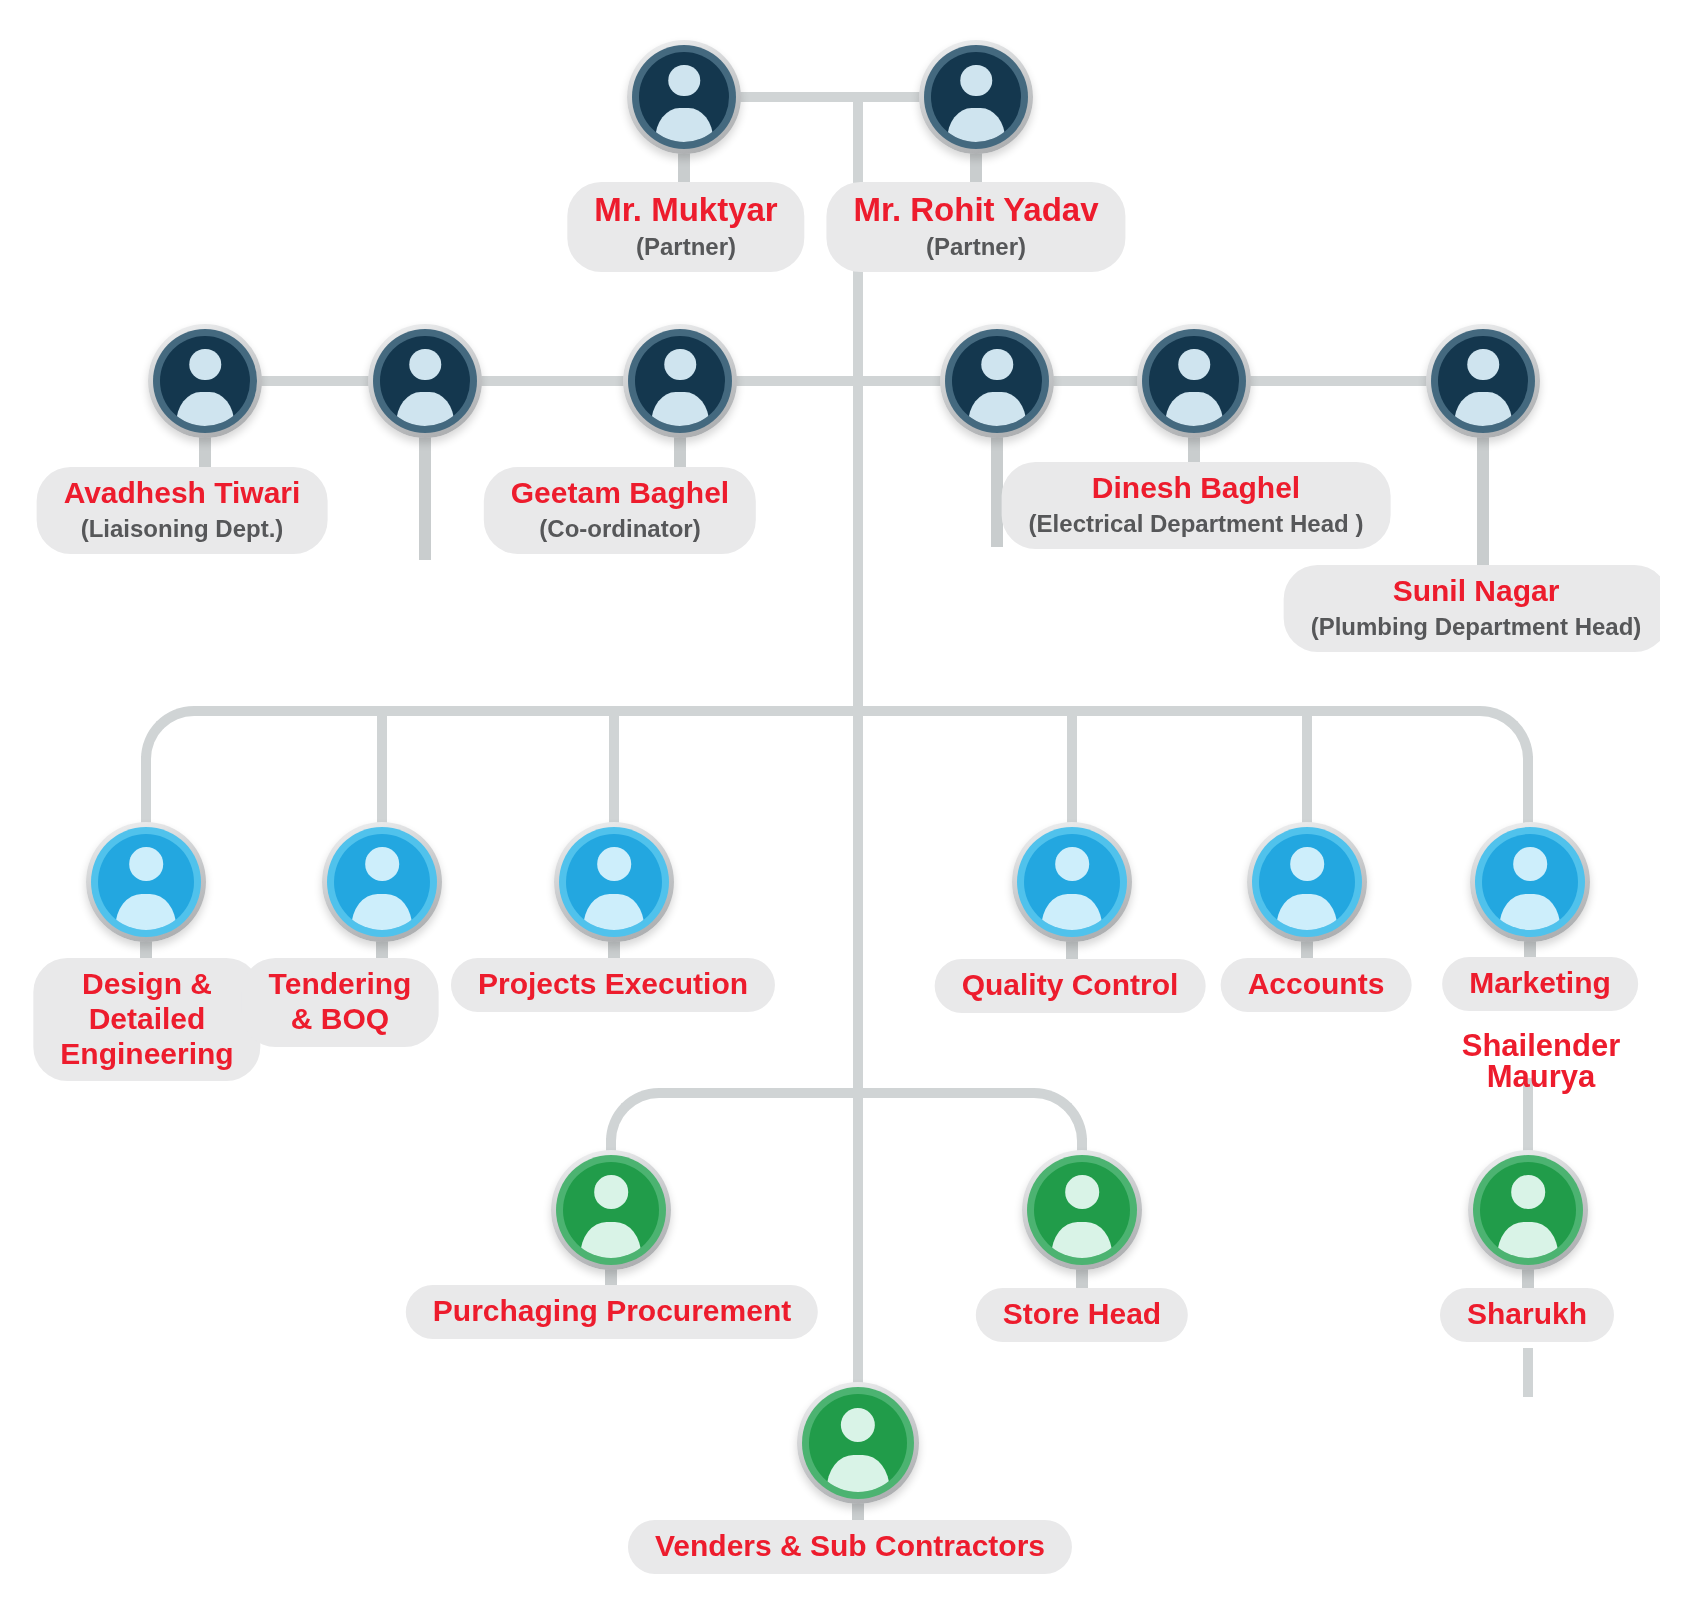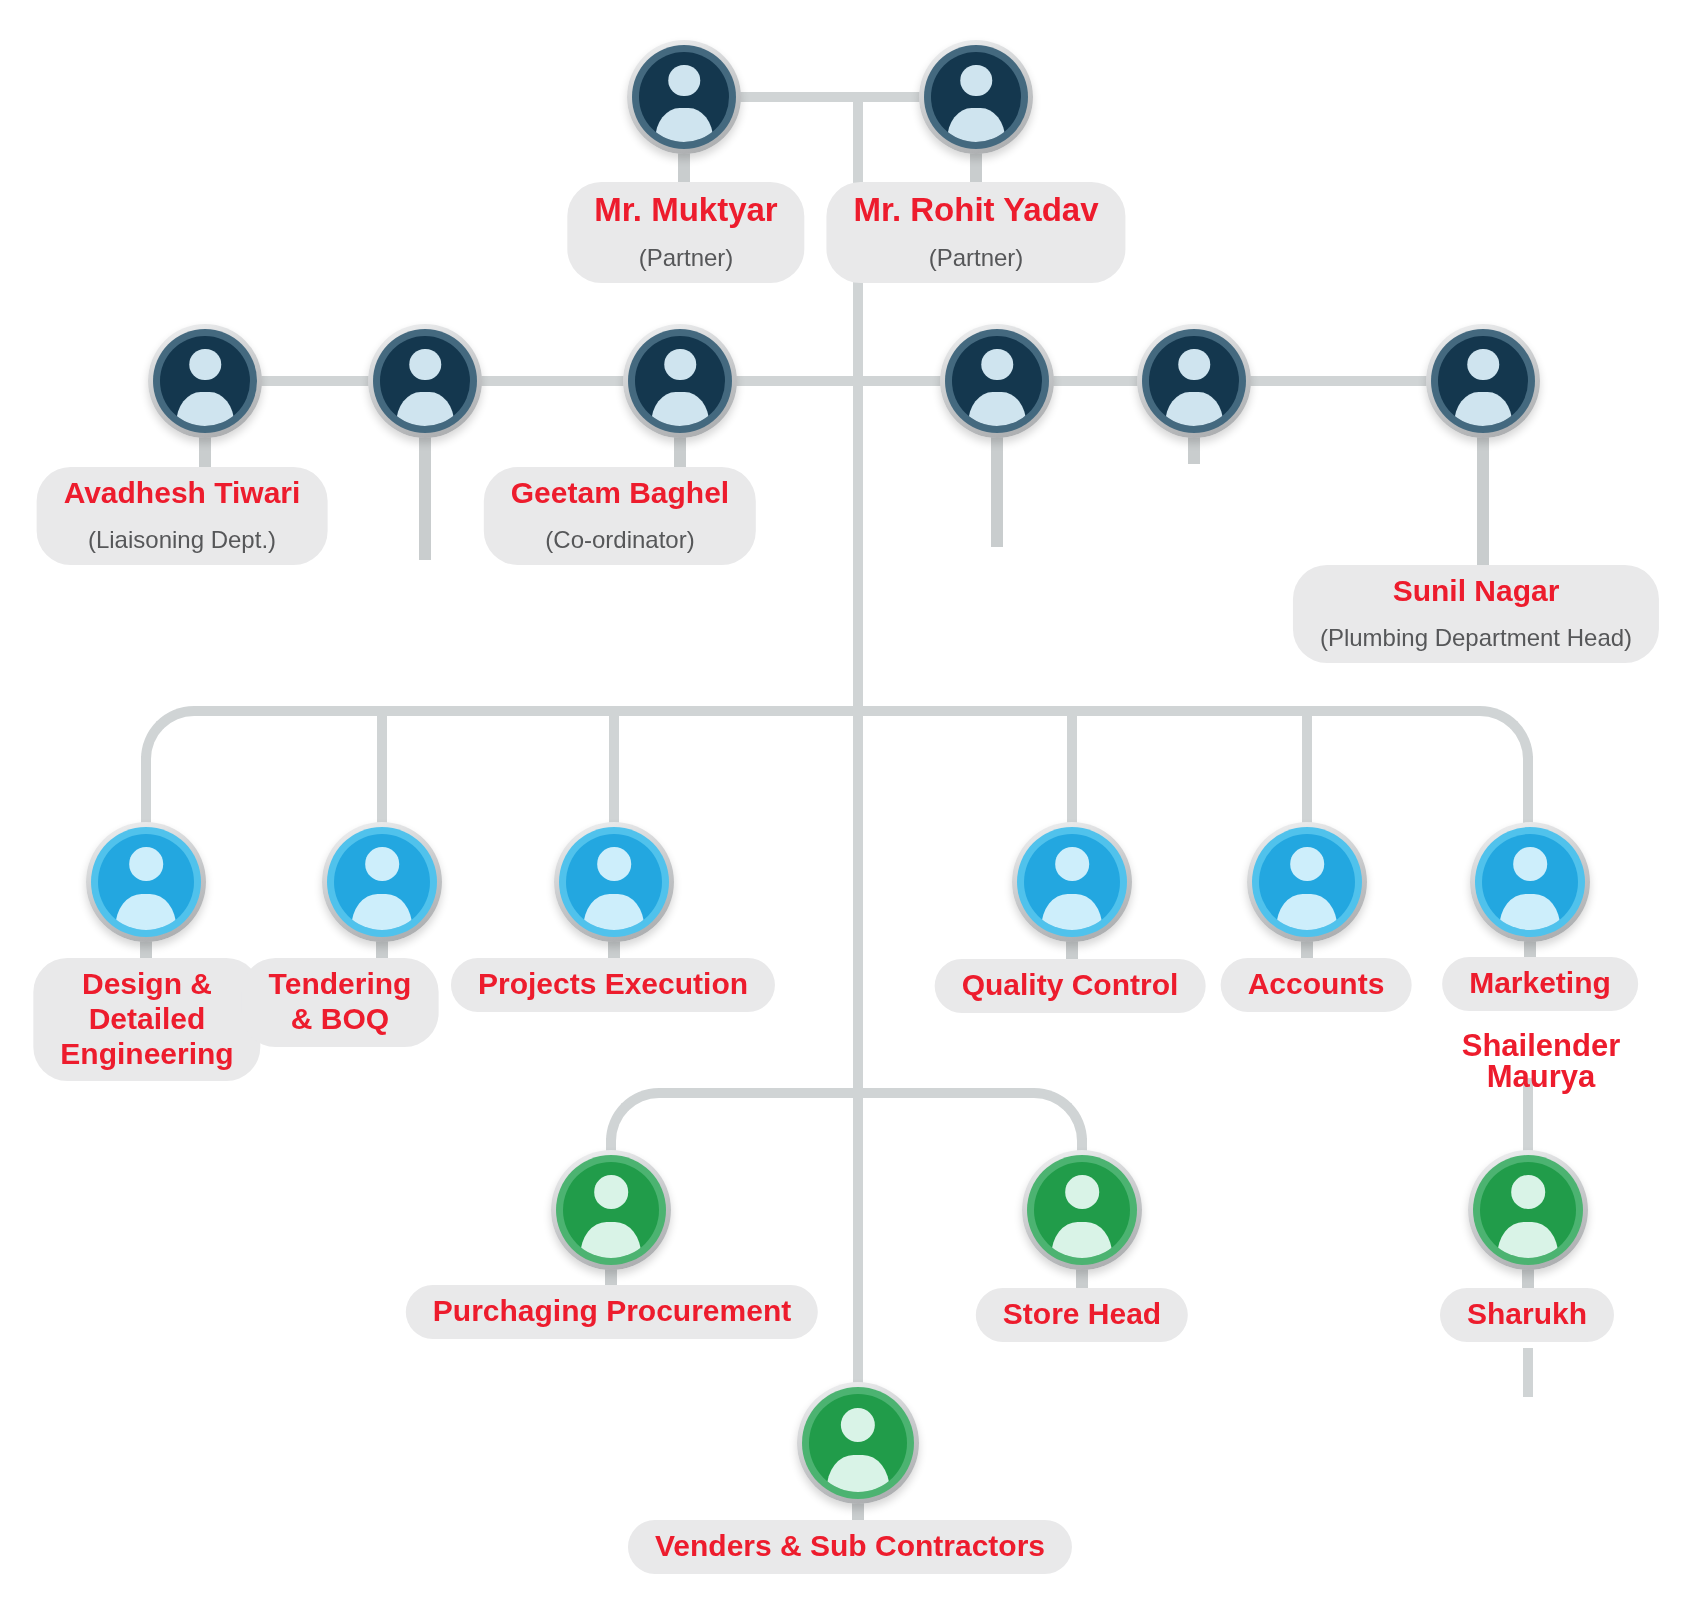--- a/index.html
+++ b/index.html
@@ -42,21 +42,21 @@
   .tier-blue .head,.tier-blue .torso{background:var(--blue-icon);}
   .tier-green .ring{background:var(--green-ring);}
   .tier-green .face{background:var(--green);}
   .tier-green .head,.tier-green .torso{background:var(--green-icon);}
 
   
   .pill{position:absolute;transform:translateX(-50%);width:max-content;background:var(--pill);
         border-radius:34px;padding:9px 27px 10px;text-align:center;z-index:3;}
   .name{font-weight:bold;font-size:30px;line-height:1.16;color:var(--red);white-space:pre-line;}
   .partner-size .name{font-size:33px;}
-  .sub{font-size:24px;line-height:1.2;color:var(--sub);white-space:nowrap;font-weight:normal;margin-top:15px;}
+  .sub{font-size:24px;line-height:1.2;color:var(--sub);white-space:nowrap;font-weight:bold;margin-top:4px;}
   .annotation{position:absolute;transform:translateX(-50%);width:max-content;text-align:center;
               font-weight:bold;font-size:31px;line-height:1.0;color:var(--red);white-space:pre-line;z-index:3;}
 </style>
 </head>
 <body>
 
 <div class="canvas">
 
   <div class="h" style="left:684px;top:92px;width:292px;"></div>
   <div class="v" style="left:853px;top:92px;height:1293px;"></div>
@@ -165,20 +165,24 @@
       </div>
     </div>
     <div class="avatar tier-navy" style="left: 1137px; top: 324px; width: 114px; height: 114px;">
       <div class="ring">
       <div class="face">
         <div class="head"></div>
         <div class="torso"></div>
       </div>
       </div>
     </div>
+    <div class="pill" style="left: 1196px; top: 462px;">
+      <div class="name">Dinesh Baghel</div>
+      <div class="sub">(Electrical Department Head )</div>
+    </div>
     <div class="avatar tier-navy" style="left: 1426px; top: 324px; width: 114px; height: 114px;">
       <div class="ring">
       <div class="face">
         <div class="head"></div>
         <div class="torso"></div>
       </div>
       </div>
     </div>
     <div class="pill" style="left: 1476px; top: 565px;">
       <div class="name">Sunil Nagar</div>

